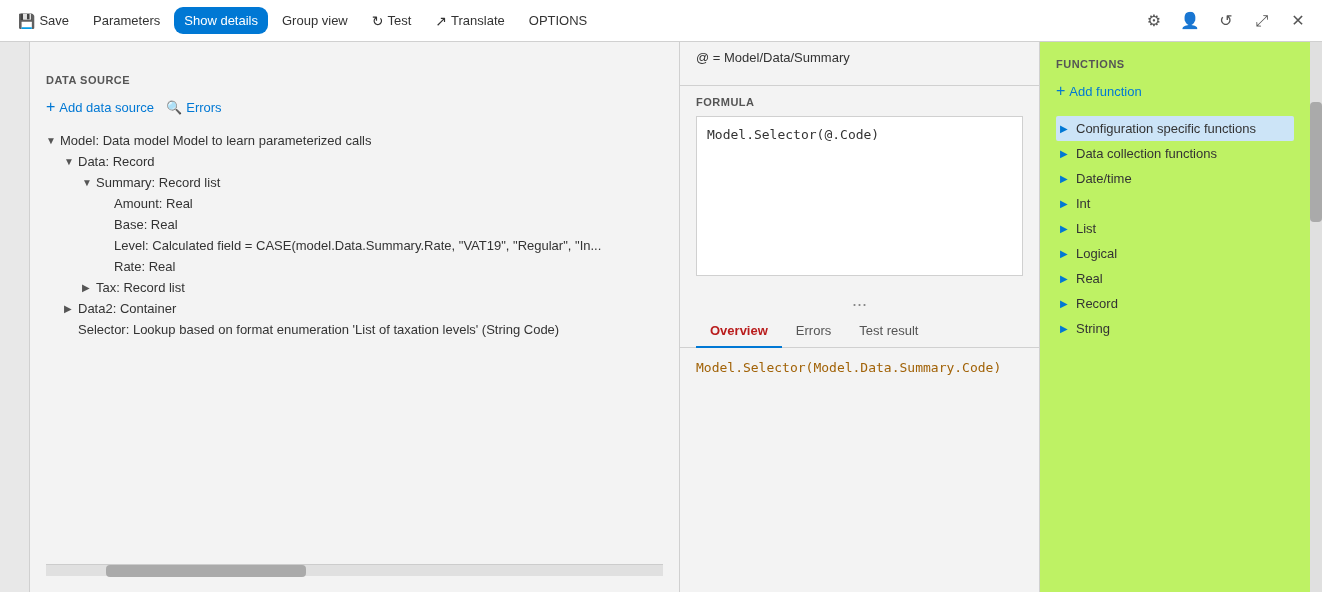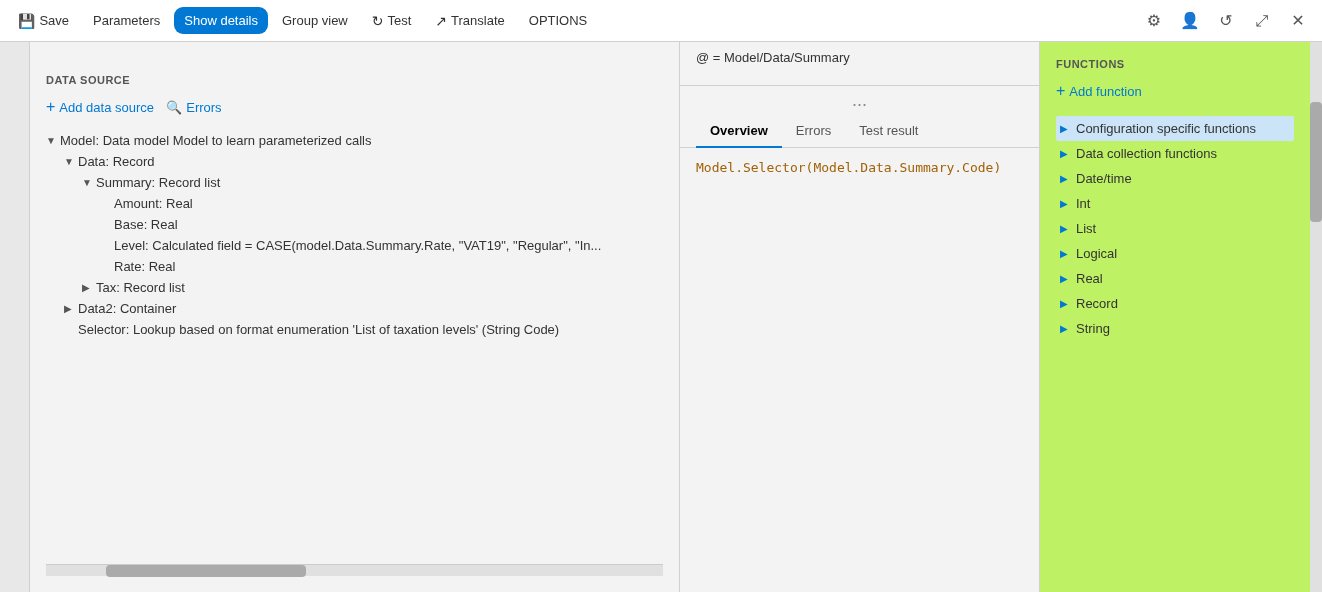--- a/index.html
+++ b/index.html
@@ -86,21 +86,21 @@
     }
     .formula-more { text-align: center; color: #888; padding: 4px; font-size: 18px; }
     .formula-tabs {
       display: flex; border-bottom: 1px solid #d0d0d0; padding: 0 16px;
       background: #f3f3f3;
     }
     .formula-tab {
       padding: 8px 14px; cursor: pointer; font-size: 13px; color: #555;
       border-bottom: 2px solid transparent; margin-bottom: -1px;
     }
-    .formula-tab.active { color: #000000; border-bottom-color: #0078d4; font-weight: 600; }
+    .formula-tab.active { color: #b91c1c; border-bottom-color: #0078d4; font-weight: 600; }
     .formula-result {
       padding: 12px 16px; font-size: 13px; font-family: Consolas, monospace;
       color: #a16207; background: #f3f3f3; flex: 1;
     }
 
     
     .functions-panel {
       width: 270px; flex-shrink: 0; background: #bef264;
       padding: 16px; overflow: auto;
     }
@@ -240,20 +240,26 @@
       </div>
     <div class="bottom-scroll">
       <div class="scroll-thumb"></div>
     </div>
   </div>
 
   <div class="formula-panel">
     <div class="formula-path">
       <span class="formula-path-text">@ = Model/Data/Summary</span>
     </div>
+    <div class="formula-section">
+      <div class="formula-label">FORMULA</div>
+      <div class="formula-editor">
+        <span>Model.Selector(@.Code)</span>
+      </div>
+    </div>
     <div class="formula-more">...</div>
     <div class="formula-tabs" id="formula-tabs-container">
         <div class="formula-tab active">Overview</div>
         <div class="formula-tab">Errors</div>
         <div class="formula-tab">Test result</div>
       </div>
     <div class="formula-result">Model.Selector(Model.Data.Summary.Code)</div>
   </div>
 
   <div class="functions-panel">

